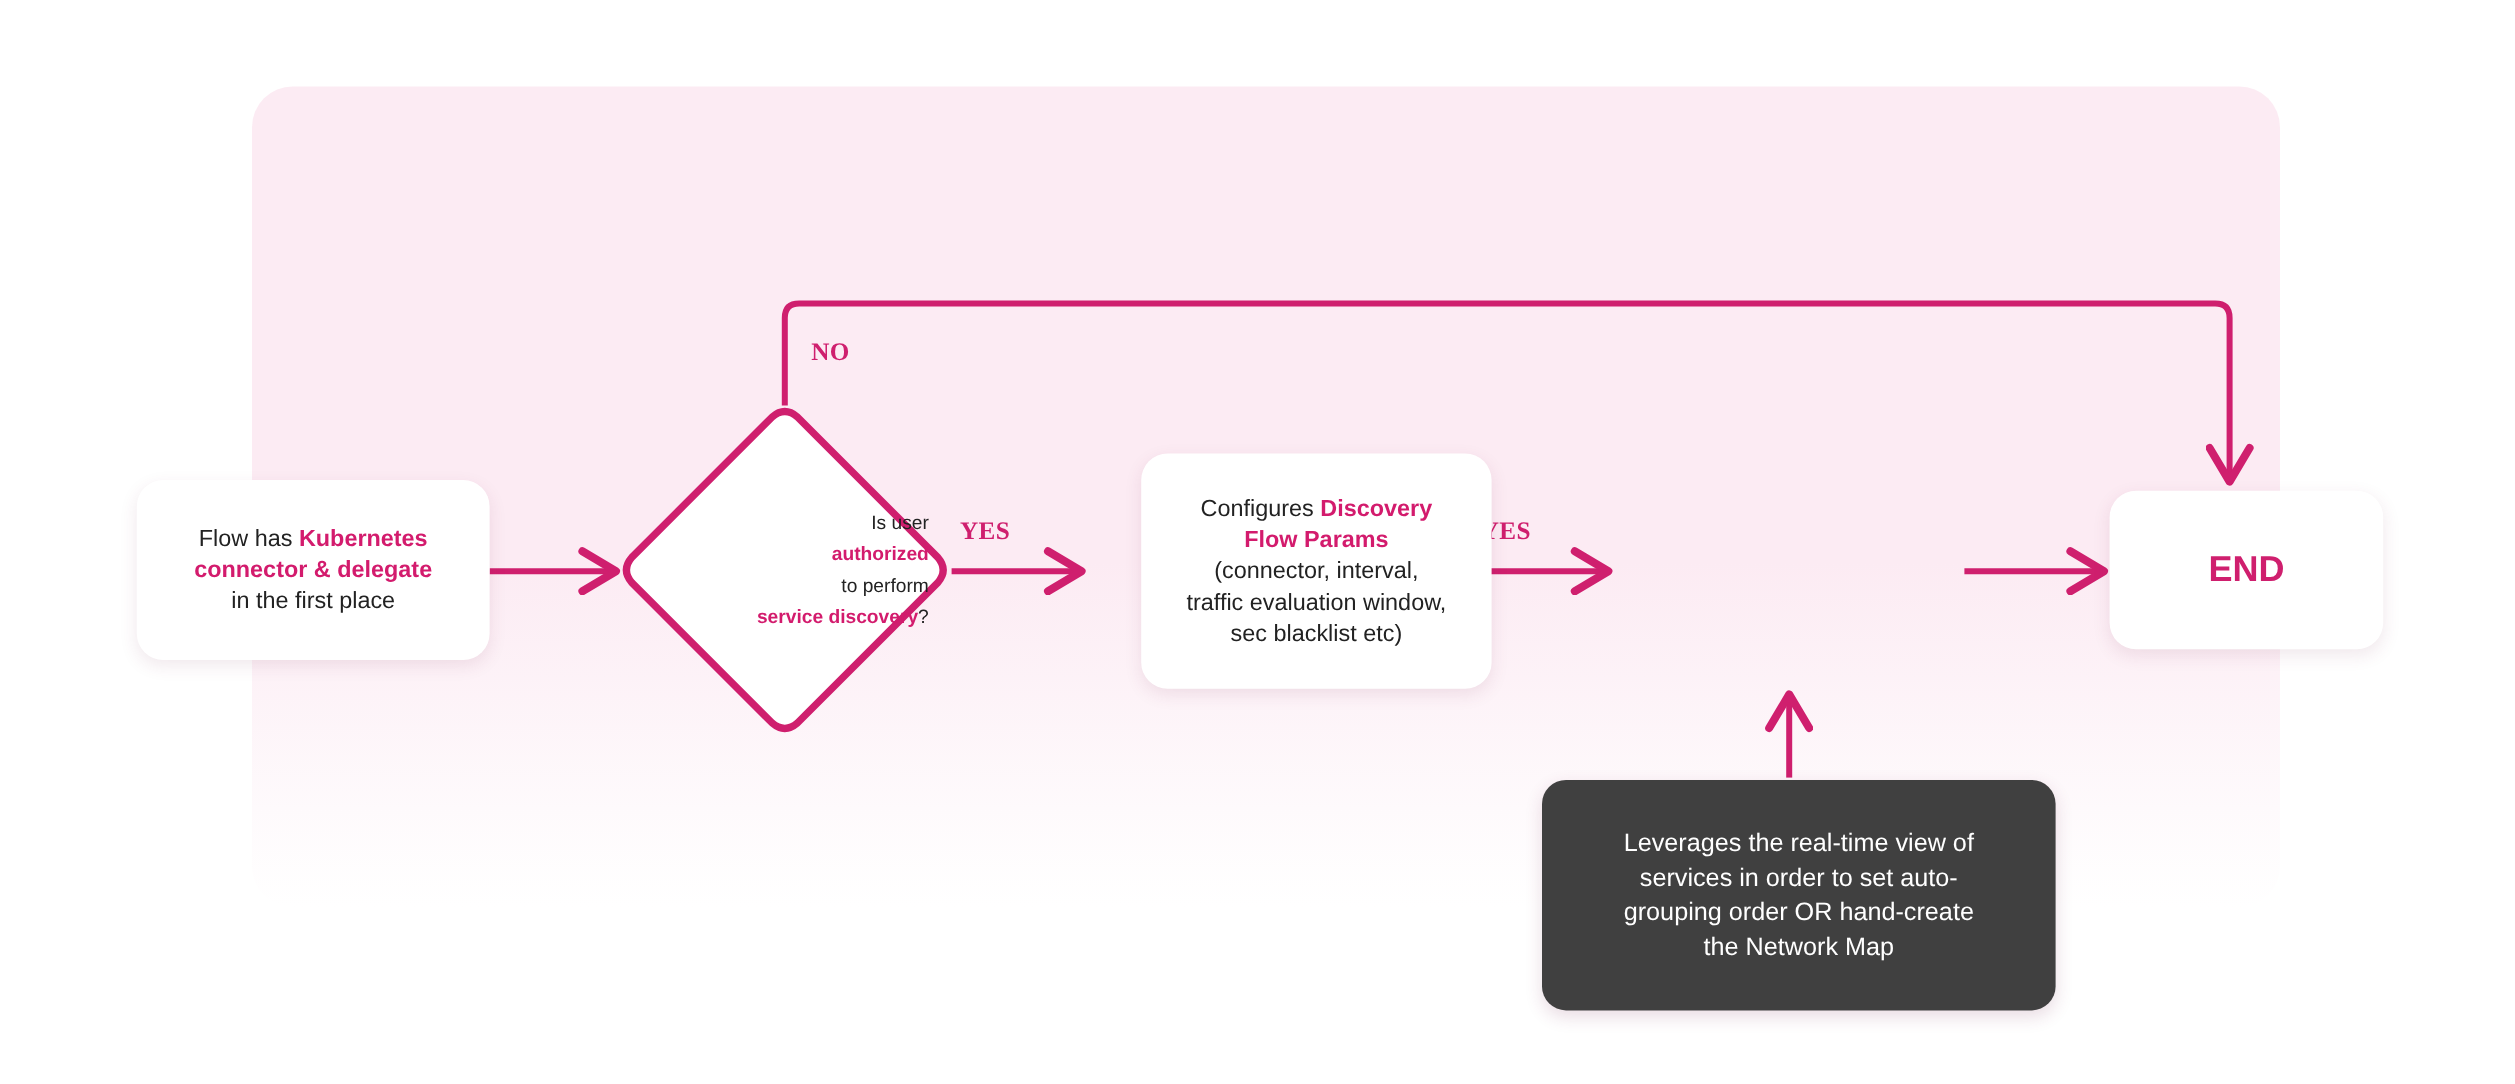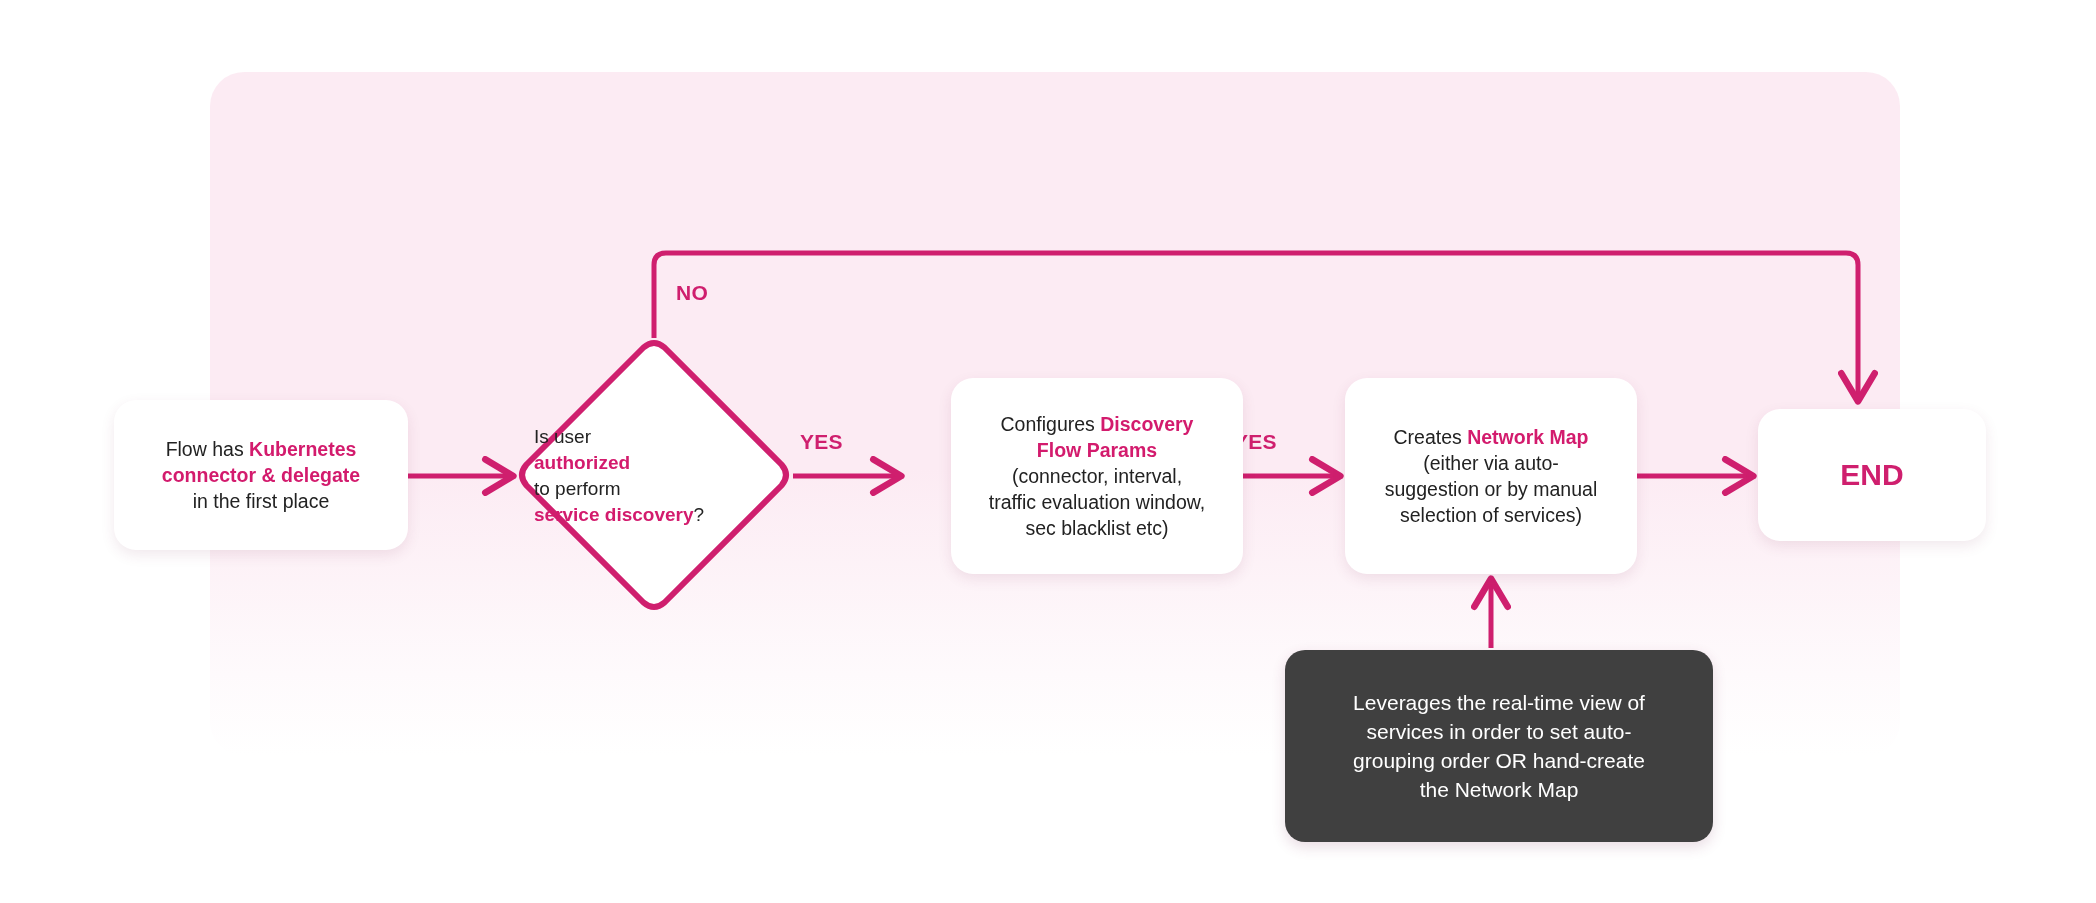--- a/index.html
+++ b/index.html
@@ -98,22 +98,22 @@
   #node-decision .diamond-text {
     position: absolute;
     left: 0; top: 0;
     width: 270px;
     height: 272px;
     display: flex;
     align-items: center;
     justify-content: center;
   }
   #node-decision .txt {
-    text-align: left;
-    font-size: 19px;
+    text-align: right;
+    font-size: 16px;
     line-height: 26px;
     color: #222222;
     width: 240px;
   }
 
   
   #note-leverage {
     position: absolute;
     left: 1285px;
     top: 650px;
@@ -144,20 +144,21 @@
     pointer-events: none;
   }
 
   
   .edge-label {
     position: absolute;
     font-size: 21px;
     font-weight: bold;
     color: #cf1f6e;
     letter-spacing: 0.3px;
+    font-family: Liberation Serif, serif;
   }
   #label-no  { left: 676px; top: 281px; }
   #label-yes-1 { left: 800px; top: 430px; }
   #label-yes-2 { left: 1234px; top: 430px; }
 </style>
 </head>
 <body>
 
 <div id="stage">
 
@@ -213,28 +214,20 @@
   <div class="card" id="node-config">
     <div class="txt">
       <span>Configures </span><span class="hl">Discovery</span><br>
       <span class="hl">Flow Params</span><br>
       <span>(connector, interval,</span><br>
       <span>traffic evaluation window,</span><br>
       <span>sec blacklist etc)</span>
     </div>
   </div>
 
-  <div class="card" id="node-netmap">
-    <div class="txt">
-      <span>Creates </span><span class="hl">Network Map</span><br>
-      <span>(either via auto-</span><br>
-      <span>suggestion or by manual</span><br>
-      <span>selection of services)</span>
-    </div>
-  </div>
 
   <div class="card" id="node-end">
     <div class="txt">END</div>
   </div>
 
   <div id="note-leverage">
     <div class="txt">
       <span>Leverages the real-time view of</span><br>
       <span>services in order to set auto-</span><br>
       <span>grouping order OR hand-create</span><br>

